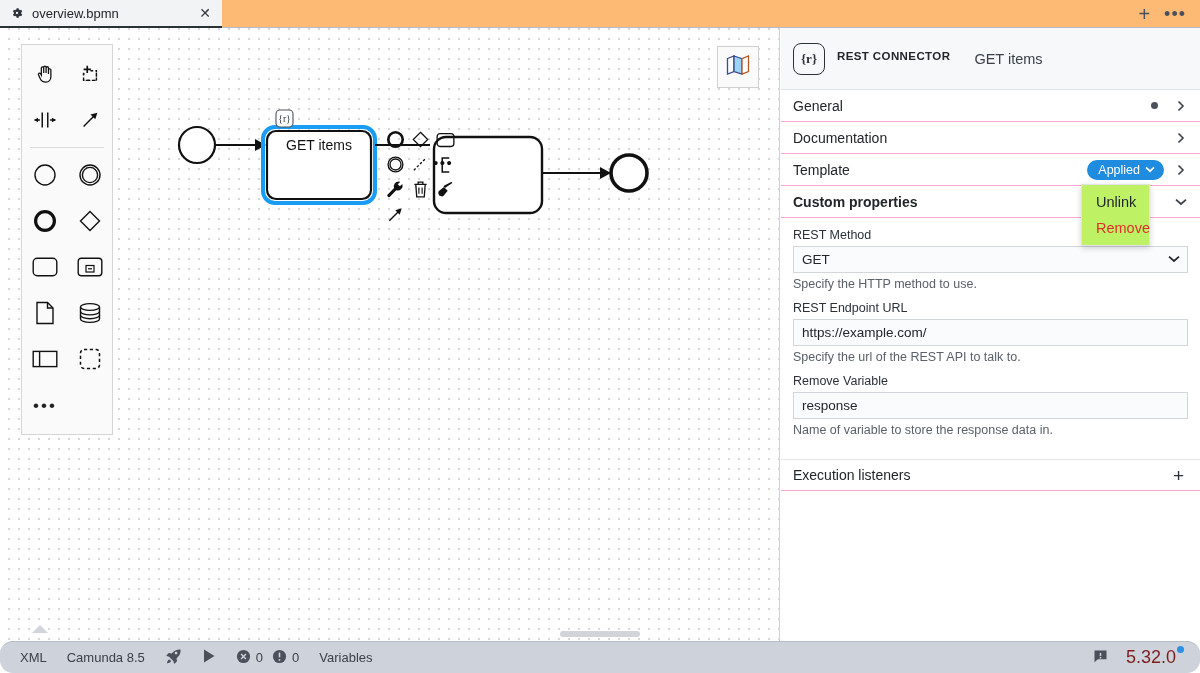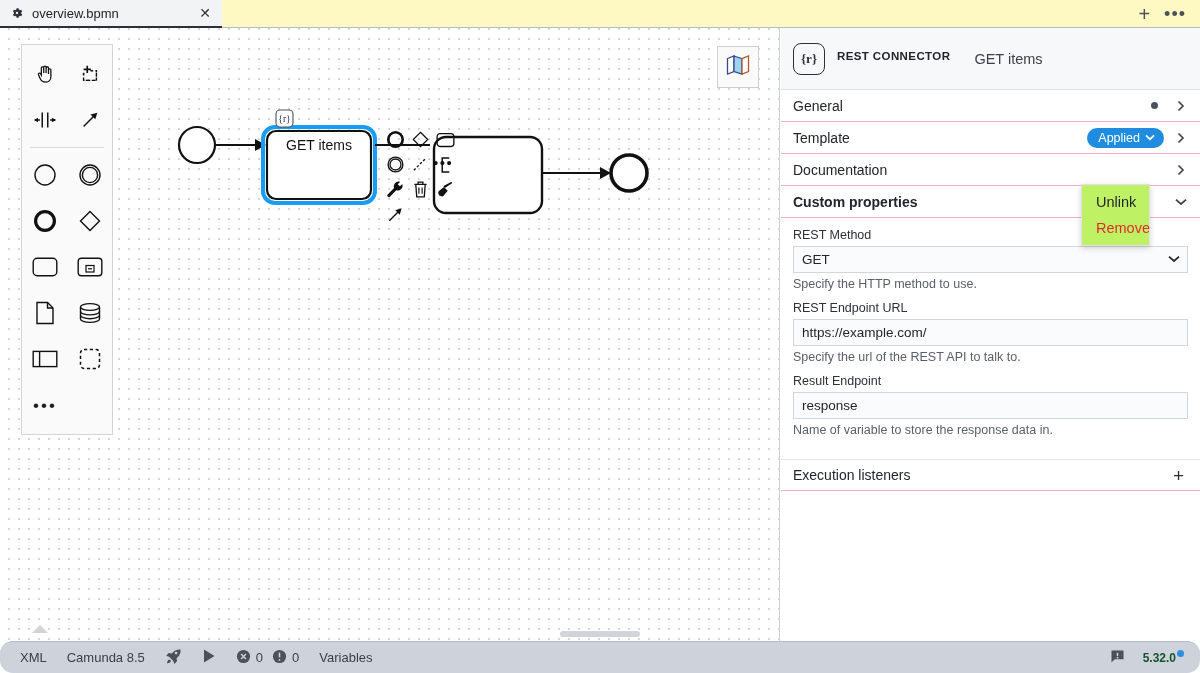--- a/index.html
+++ b/index.html
@@ -8,21 +8,21 @@
     font-family: "Liberation Sans", sans-serif;
     overflow: hidden;
     background: #ffffff;
     color: #22252a;
   }
   #app { position: relative; width: 1200px; height: 673px; }
 
   
   .tabbar {
     position: absolute; top: 0; left: 0; width: 1200px; height: 28px;
-    background: #fef9c3;
+    background: #fdba74;
     display: flex; align-items: stretch;
     border-bottom: 1px solid #b7bdc8;
   }
   .tab {
     width: 222px; height: 28px; background: #f2f3f5;
     display: flex; align-items: center; gap: 8px;
     padding: 0 8px 0 10px; position: relative;
     border-bottom: 2px solid #2b3039;
     font-size: 13px; color: #22252a;
   }
@@ -157,21 +157,21 @@
 
   
   .statusbar {
     position: absolute; left: 0; bottom: 0; width: 1200px; height: 32px;
     background: #cdd2db; border-top: 1px solid #b7bdc8;
     display: flex; align-items: center; padding: 0 10px;
     font-size: 13px; color: #3b4049; border-radius: 13px;
   }
   .sb-item { padding: 0 10px; display: flex; align-items: center; gap: 5px; }
   .sb-right { margin-left: auto; display: flex; align-items: center; gap: 18px; padding-right: 6px; }
-  .sb-ver { position: relative; font-size: 12px; color: #14532d; padding-right: 8px; font-weight: bold;}
+  .sb-ver { position: relative; font-size: 18px; color: #7f1d1d; padding-right: 8px;}
   .sb-ver .vdot {
     position: absolute; right: 0; top: -1px; width: 7px; height: 7px;
     border-radius: 50%; background: #2b8fe3;
   }
   .cnt { font-size: 13px; color: #3b4049; }
 </style>
 </head>
 <body>
 
 <div id="app">
@@ -424,38 +424,38 @@
       <span class="grp-label">General</span>
       <span class="grp-dot"></span>
       <span class="chev">
         <svg width="8" height="12" viewBox="0 0 8 12" fill="none" stroke="#3b4049" stroke-width="1.6">
             <path d="M1.5 1.5 6 6l-4.5 4.5"></path>
           </svg>
       </span>
     </div>
 
     <div class="grp">
+      <span class="grp-label">Documentation</span>
+      <span class="chev">
+        <svg width="8" height="12" viewBox="0 0 8 12" fill="none" stroke="#3b4049" stroke-width="1.6">
+            <path d="M1.5 1.5 6 6l-4.5 4.5"></path>
+          </svg>
+      </span>
+    </div>
+
+    <div class="grp">
       <span class="grp-label">Template</span>
       <span class="badge">
         <span>Applied</span>
         <span class="bchev">
           <svg width="10" height="7" viewBox="0 0 10 7" fill="none" stroke="#ffffff" stroke-width="1.7">
               <path d="M1 1.3 5 5.2 9 1.3"></path>
             </svg>
         </span>
       </span>
-      <span class="chev">
-        <svg width="8" height="12" viewBox="0 0 8 12" fill="none" stroke="#3b4049" stroke-width="1.6">
-            <path d="M1.5 1.5 6 6l-4.5 4.5"></path>
-          </svg>
-      </span>
-    </div>
-
-    <div class="grp">
-      <span class="grp-label">Documentation</span>
       <span class="chev">
         <svg width="8" height="12" viewBox="0 0 8 12" fill="none" stroke="#3b4049" stroke-width="1.6">
             <path d="M1.5 1.5 6 6l-4.5 4.5"></path>
           </svg>
       </span>
     </div>
 
     <div class="grp bold">
       <span class="grp-label">Custom properties</span>
       <span class="chev">
@@ -480,21 +480,21 @@
         <div class="fhint">Specify the HTTP method to use.</div>
       </div>
 
       <div class="field">
         <div class="flabel">REST Endpoint URL</div>
         <input class="finput" type="text" value="https://example.com/" style="">
         <div class="fhint">Specify the url of the REST API to talk to.</div>
       </div>
 
       <div class="field">
-        <div class="flabel">Result Endpoint</div>
+        <div class="flabel">Remove Variable</div>
         <input class="finput" type="text" value="response" style="">
         <div class="fhint">Name of variable to store the response data in.</div>
       </div>
 
       <div class="props-spacer"></div>
     </div>
 
     <div class="grp" style="border-top:1px solid #e4e6ea;">
       <span class="grp-label">Execution listeners</span>
       <span class="plus">+</span>

